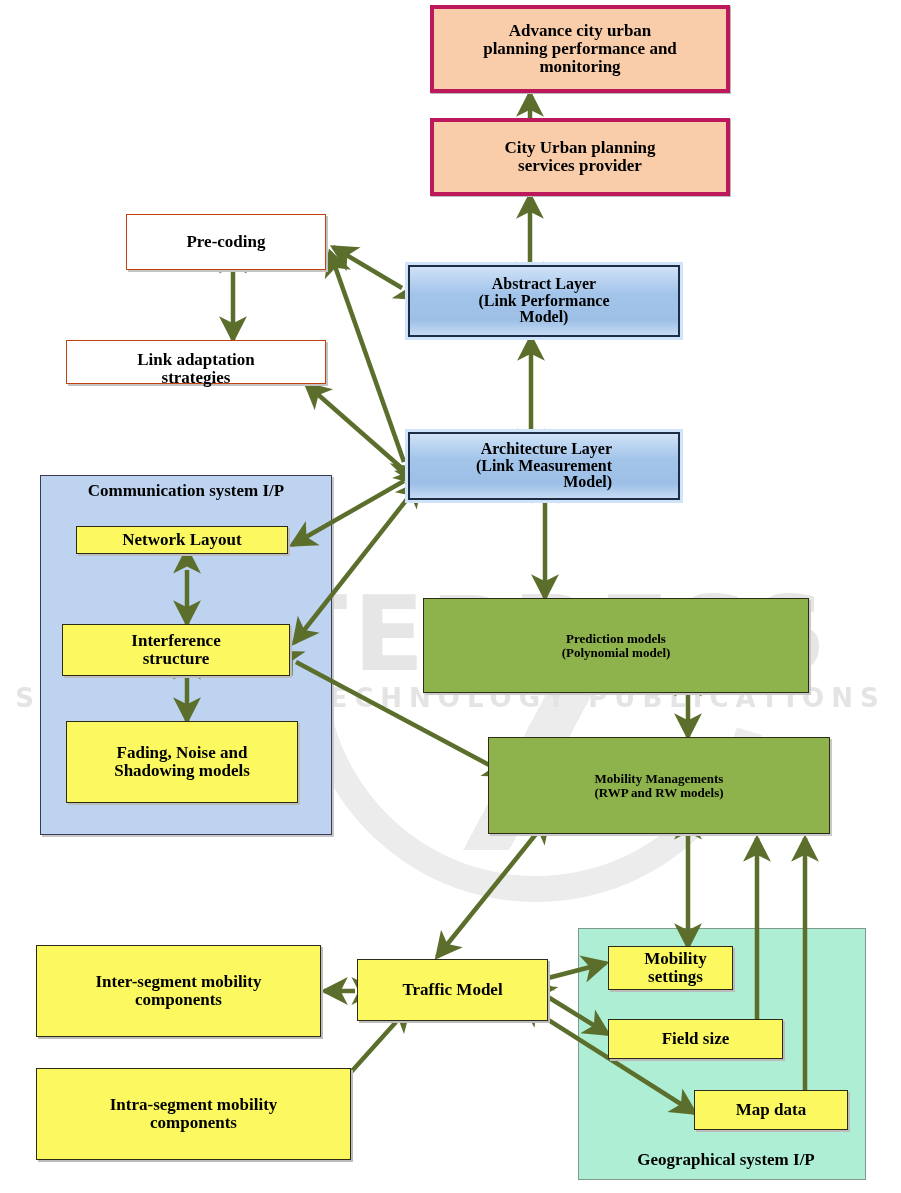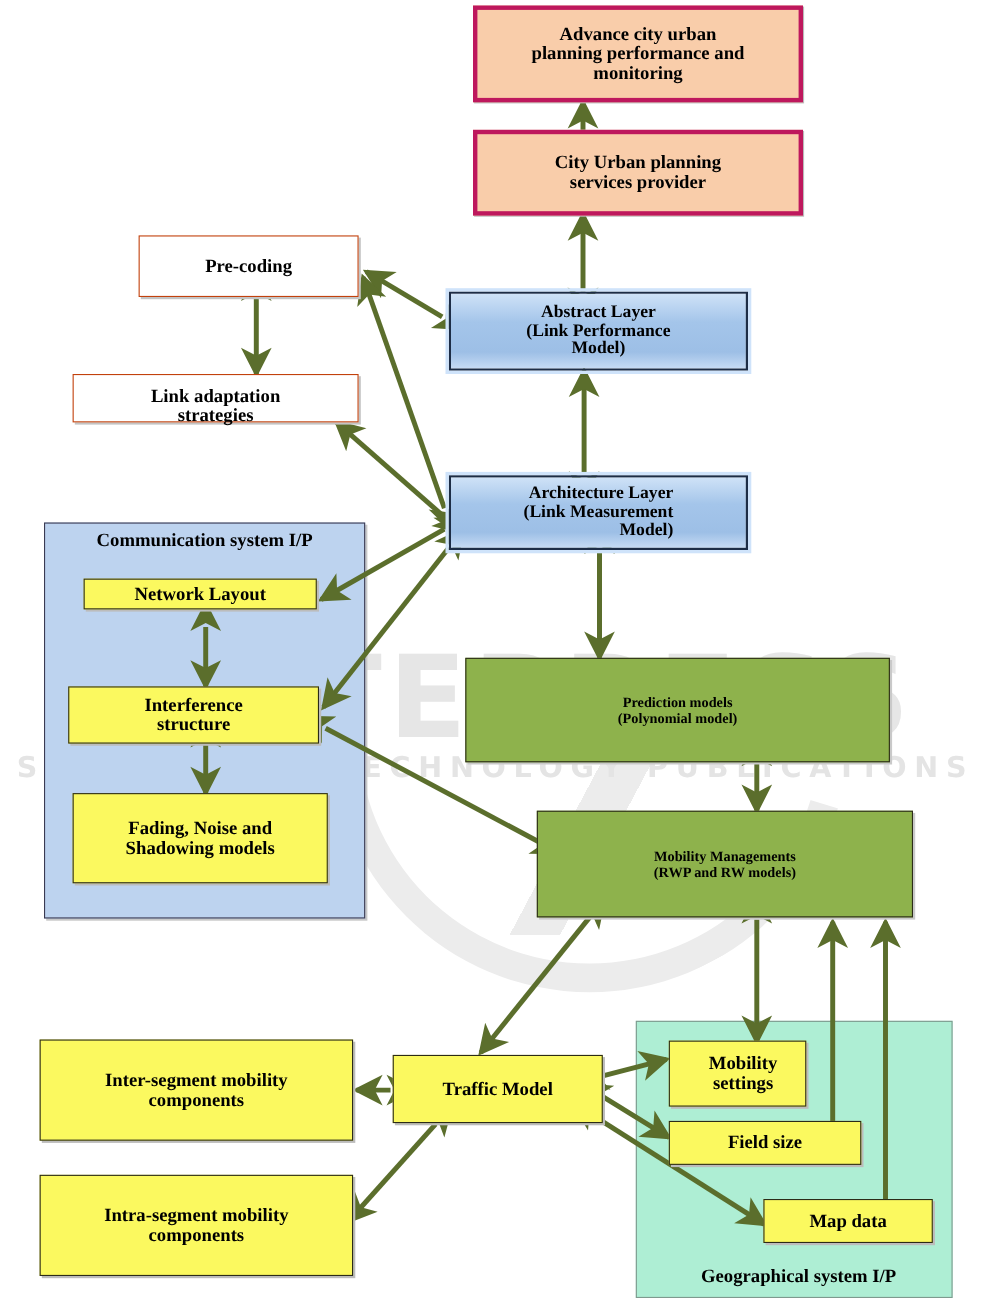--- a/index.html
+++ b/index.html
@@ -307,28 +307,28 @@
     </div>
   </div>
 
   <div class="node n-yellow" style="left:36px; top:945px; width:285px; height:92px;">
     <div>
       <span>Inter-segment mobility</span>
       <span>components</span>
     </div>
   </div>
 
-  <div class="node n-yellow" style="left:36px; top:1068px; width:285px; height:92px;">
+  <div class="node n-yellow" style="left:36px; top:1068px; width:315px; height:92px;">
     <div>
       <span>Intra-segment mobility</span>
       <span>components</span>
     </div>
   </div>
 
-  <div class="node n-yellow" style="left:608px; top:946px; width:125px; height:60px;padding-left:10px;">
+  <div class="node n-yellow" style="left:608px; top:946px; width:125px; height:44px;padding-left:10px;">
     <div>
       <span>Mobility</span>
       <span>settings</span>
     </div>
   </div>
 
   <div class="node n-yellow" style="left:608px; top:1019px; width:175px; height:40px;">
     <div>
       <span>Field size</span>
     </div>

